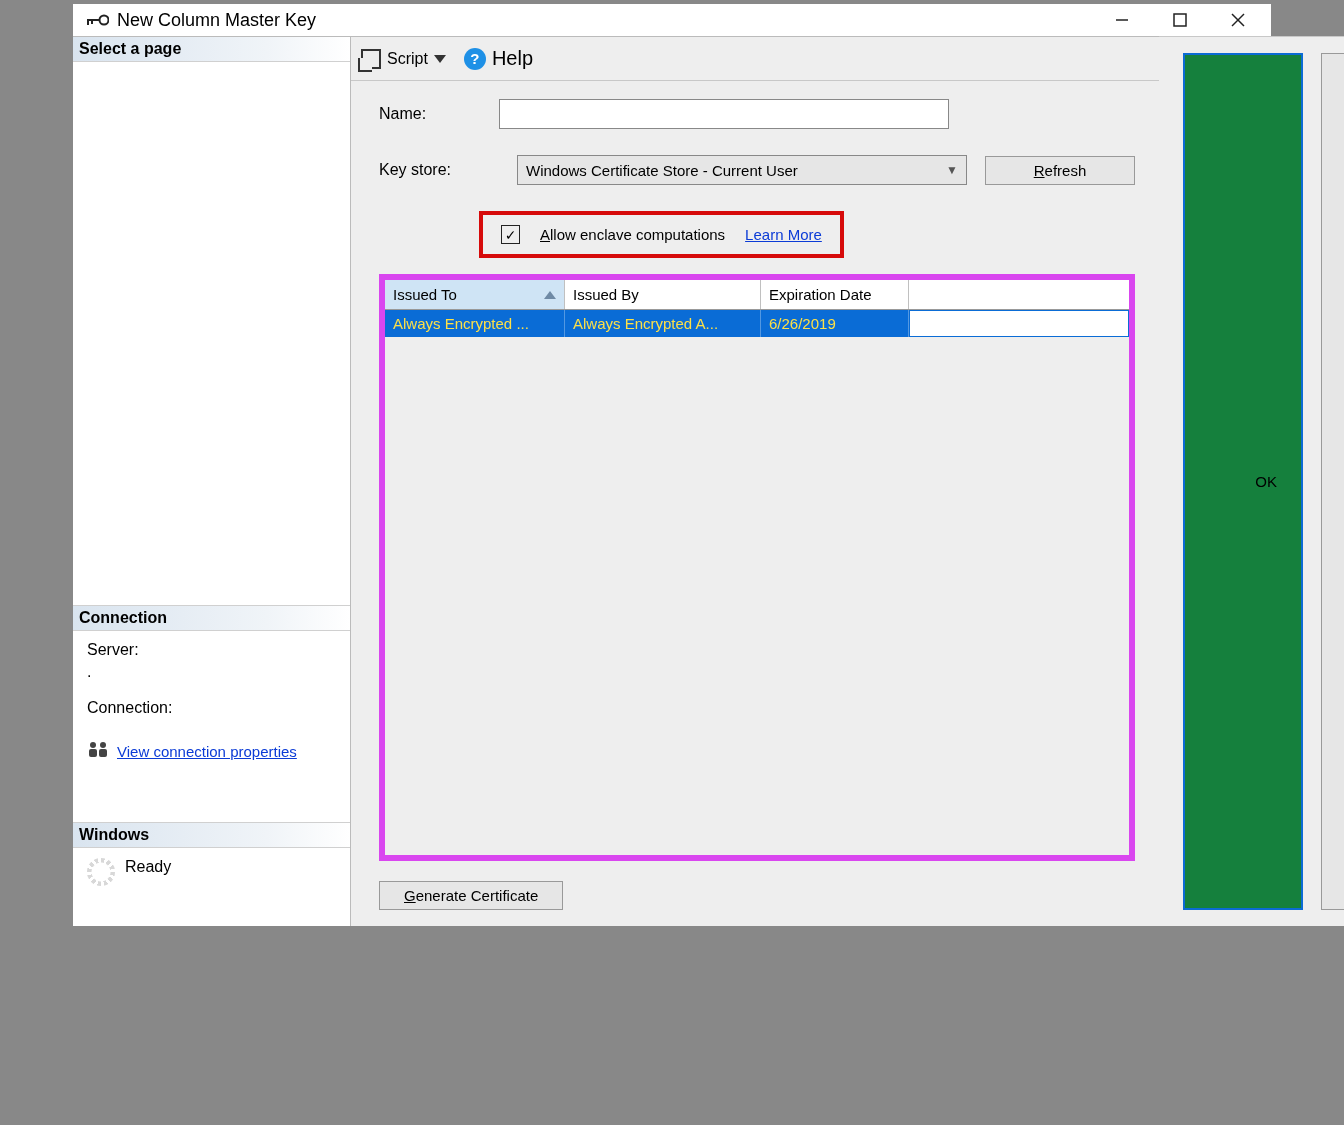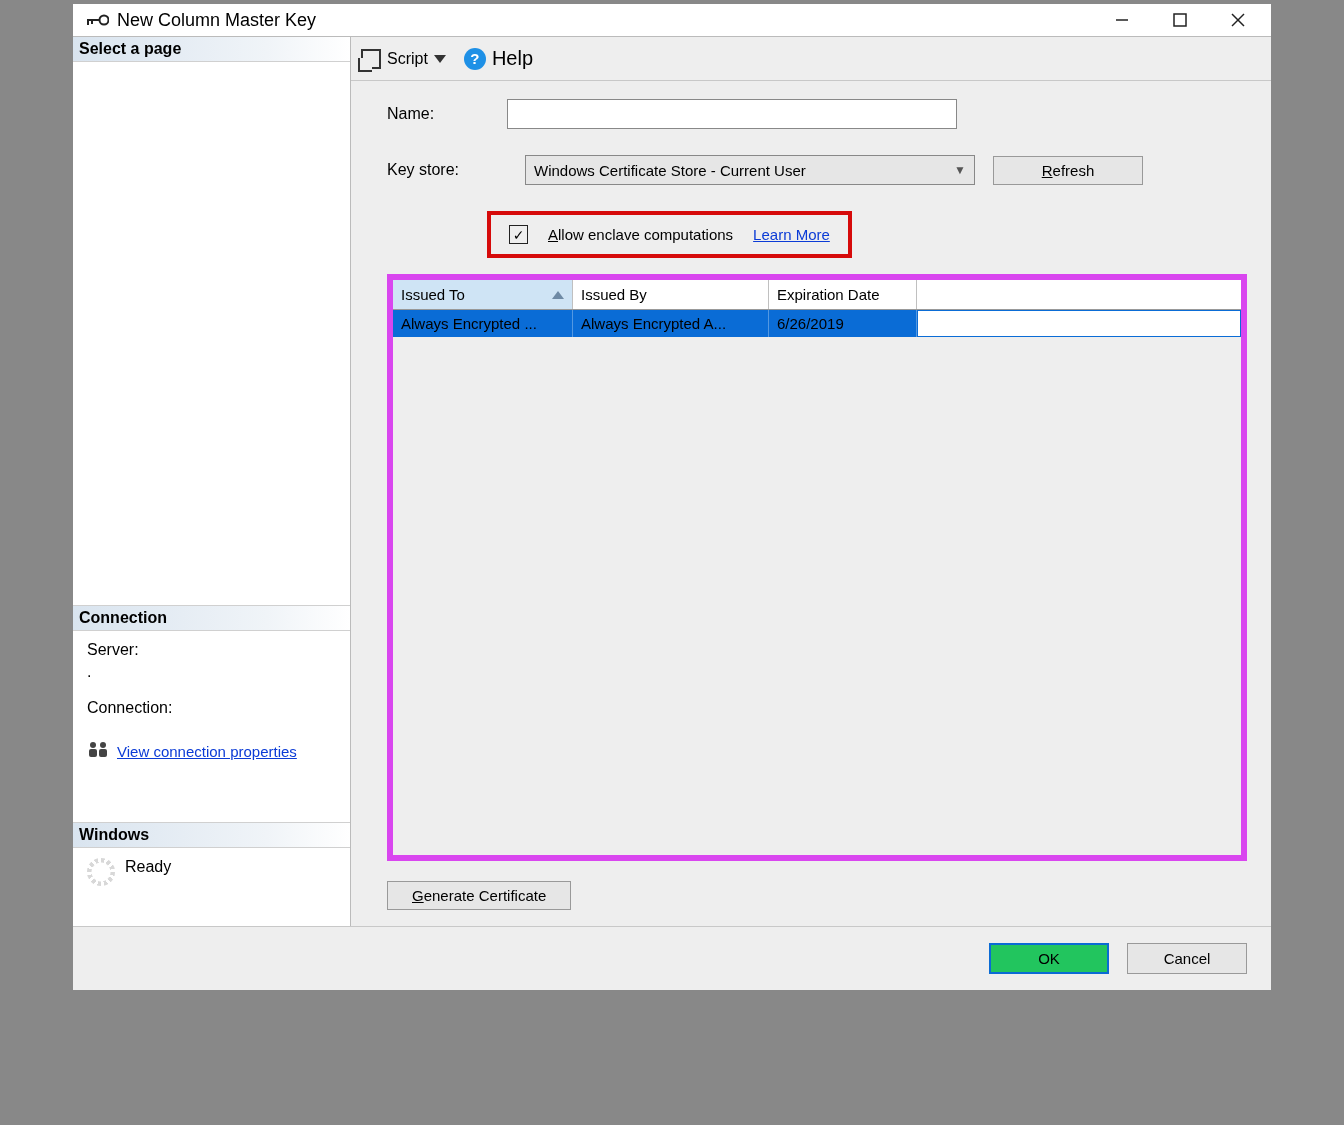--- a/index.html
+++ b/index.html
@@ -36,21 +36,21 @@
     width: 58px;
     height: 44px;
     display: flex;
     align-items: center;
     justify-content: center;
     font-size: 16px;
     cursor: pointer;
   }
   .outer {
     display: flex;
-    flex-direction: column;
+    flex-direction: row;
   }
   .body {
     display: flex;
     height: 890px;
     border-top: 1px solid #bbb;
   }
   .sidebar {
     width: 278px;
     background: #fff;
     border-right: 1px solid #bbb;
@@ -138,21 +138,20 @@
     align-items: center;
     justify-content: center;
     font-size: 15px;
     margin-left: 6px;
   }
   .content {
     padding: 18px 24px 0 28px;
     flex: 1;
     display: flex;
     flex-direction: column;
-    margin-left: 8px;
   }
   .form-row {
     display: flex;
     align-items: center;
     margin-bottom: 26px;
   }
   .form-label {
     width: 120px;
     font-size: 16px;
   }
@@ -182,22 +181,23 @@
     border: 1px solid #999;
     padding: 5px 24px;
     font-family: inherit;
     font-size: 15px;
     cursor: pointer;
     text-align: center;
   }
   .btn.refresh { width: 150px; }
   .btn.primary {
     border: 2px solid #0b6bd4;
-    background: #22c55e;
+    background: #15803d;
     width: 120px;
+    text-align: right;
   }
   .btn.secondary { width: 120px; }
   .emph-box {
     border: 4px solid #d60a0a;
     padding: 10px 18px;
     display: flex;
     align-items: center;
     gap: 20px;
     margin-left: 100px;
     margin-bottom: 16px;
@@ -246,21 +246,21 @@
   .col-d { flex: 1; border-right: none; }
   .grid-row { display: flex; }
   .gc {
     padding: 5px 8px;
     border-right: 1px solid rgba(255,255,255,0.3);
     font-size: 15px;
     white-space: nowrap;
     overflow: hidden;
     text-overflow: ellipsis;
   }
-  .grid-row.sel .gc { background: #0a6cd6; color: #000000; }
+  .grid-row.sel .gc { background: #0a6cd6; color: #fde047; }
   .grid-row.sel .gc.col-d {
     background: #fff;
     color: #000;
     border: 1px solid #0a6cd6;
   }
   .gc.col-d { border-right: none; }
   .footer {
     display: flex;
     justify-content: flex-end;
     gap: 18px;

